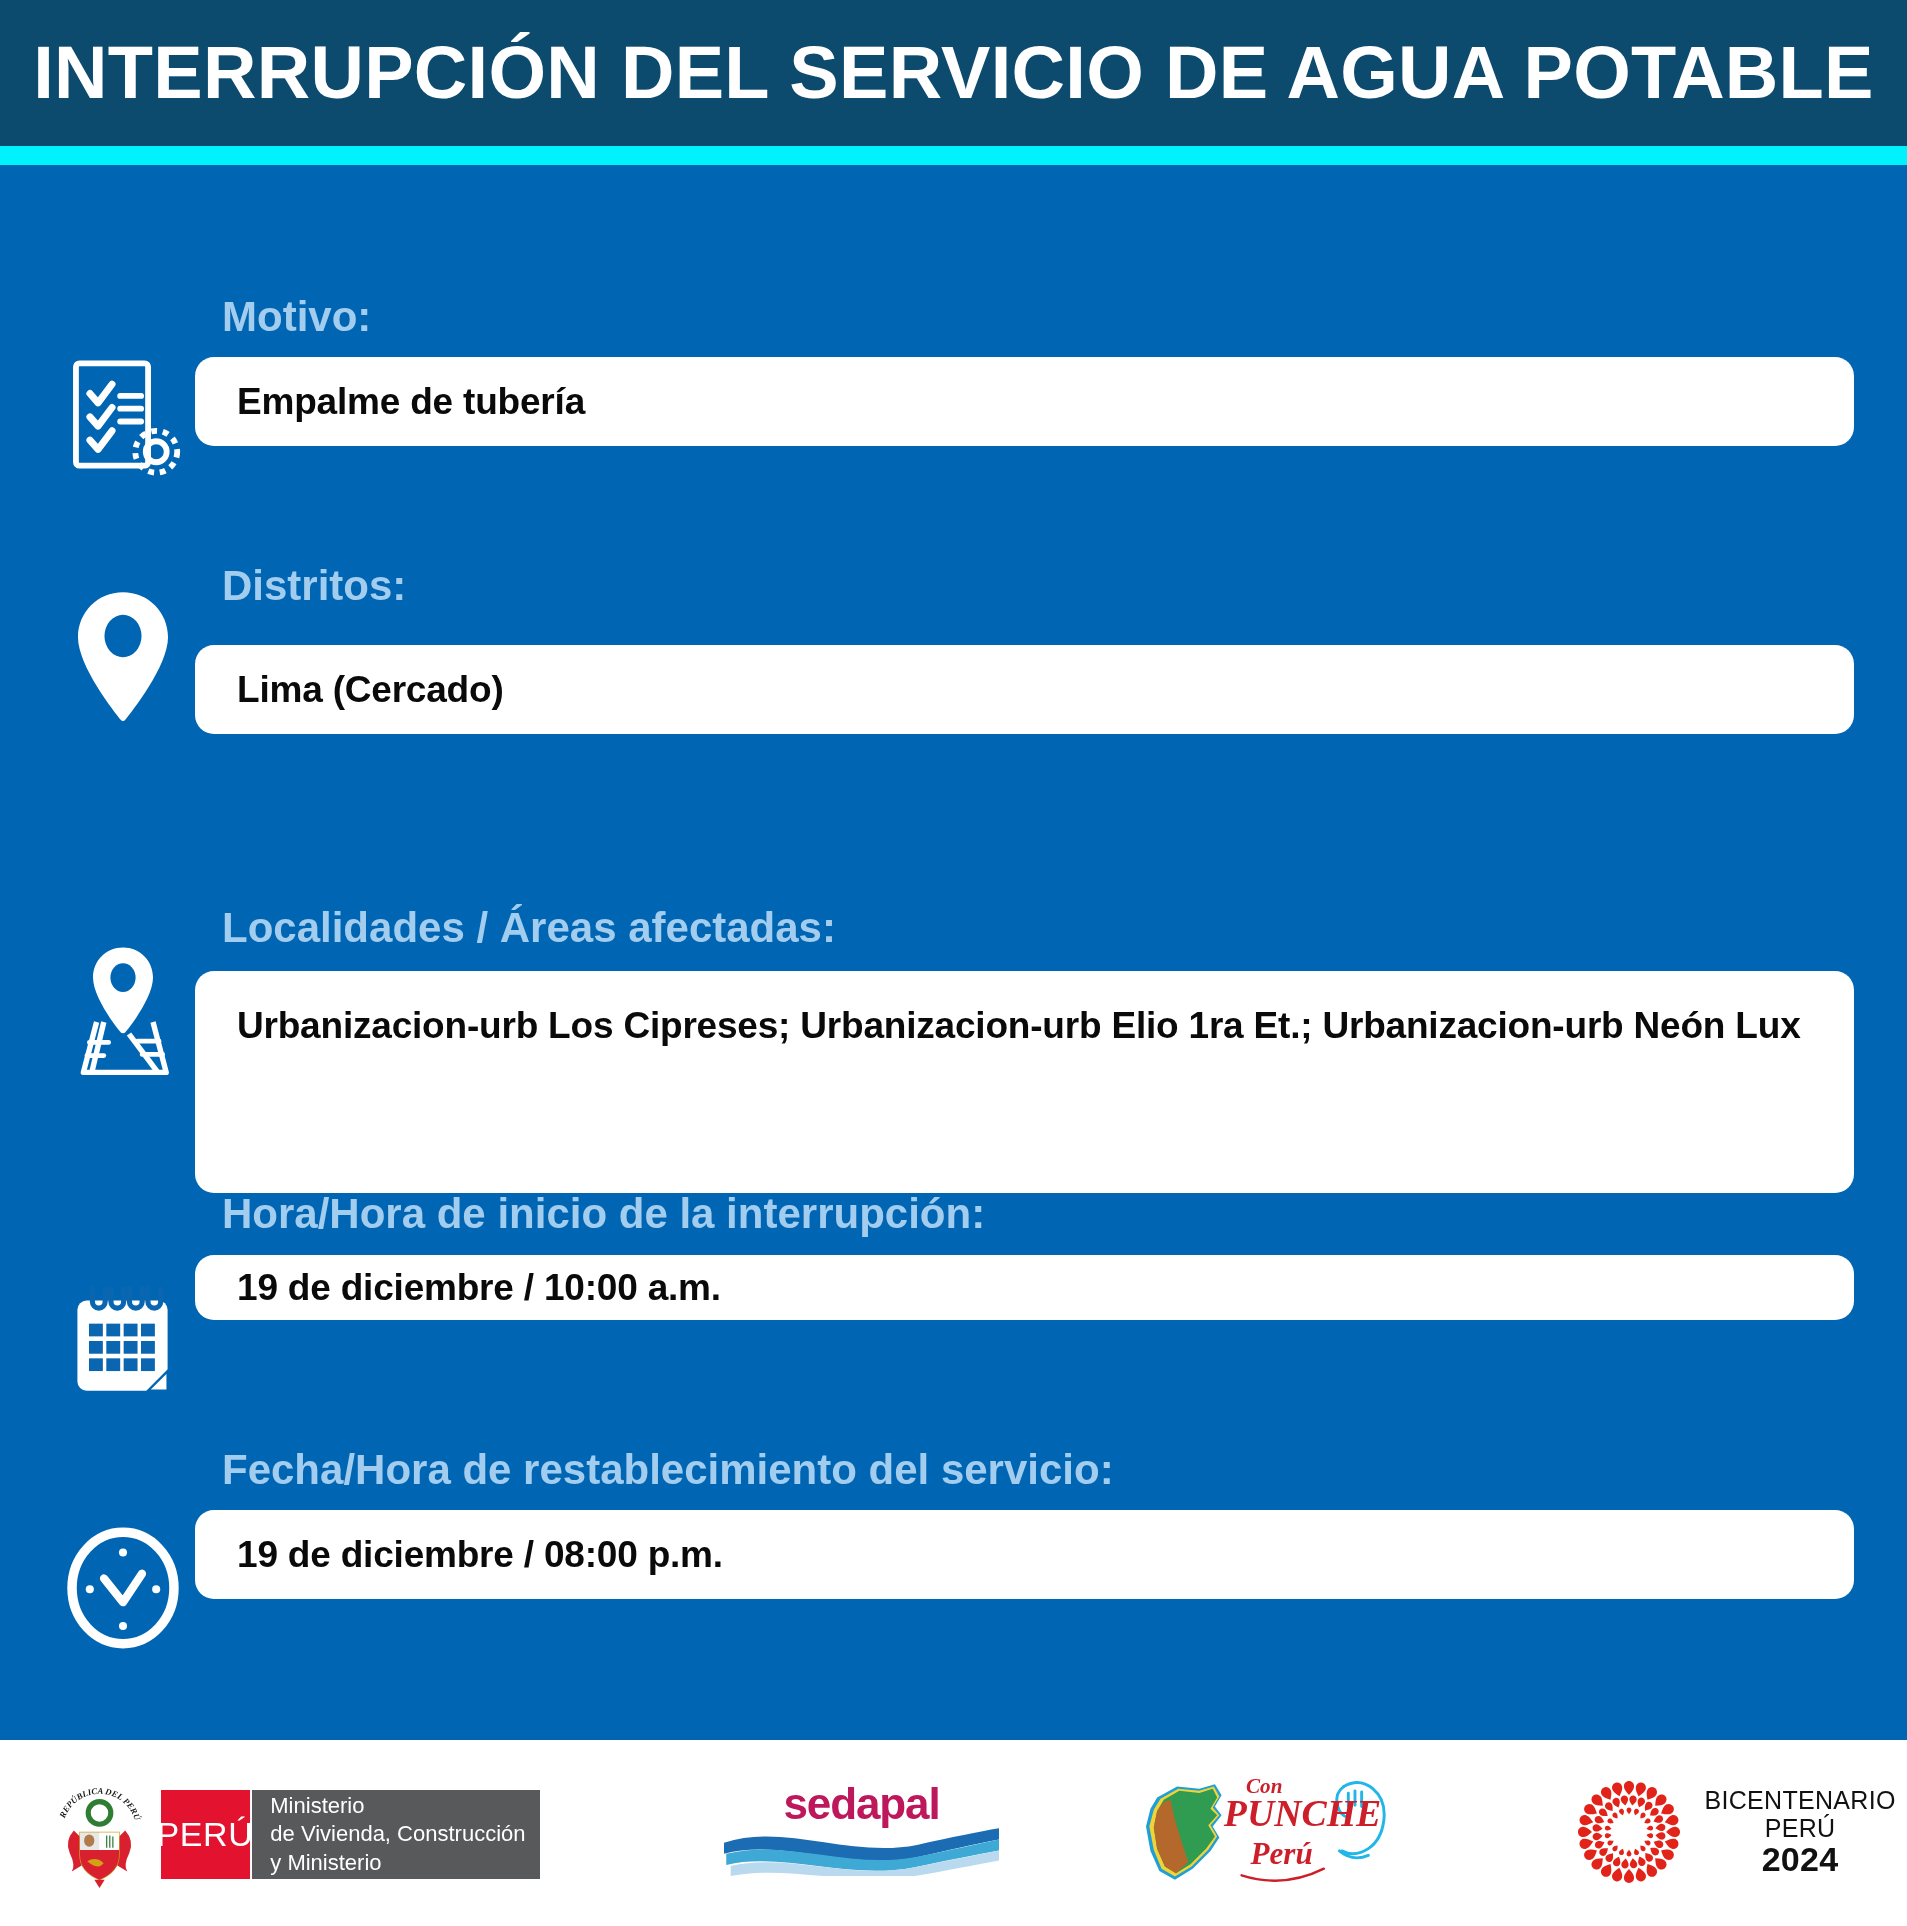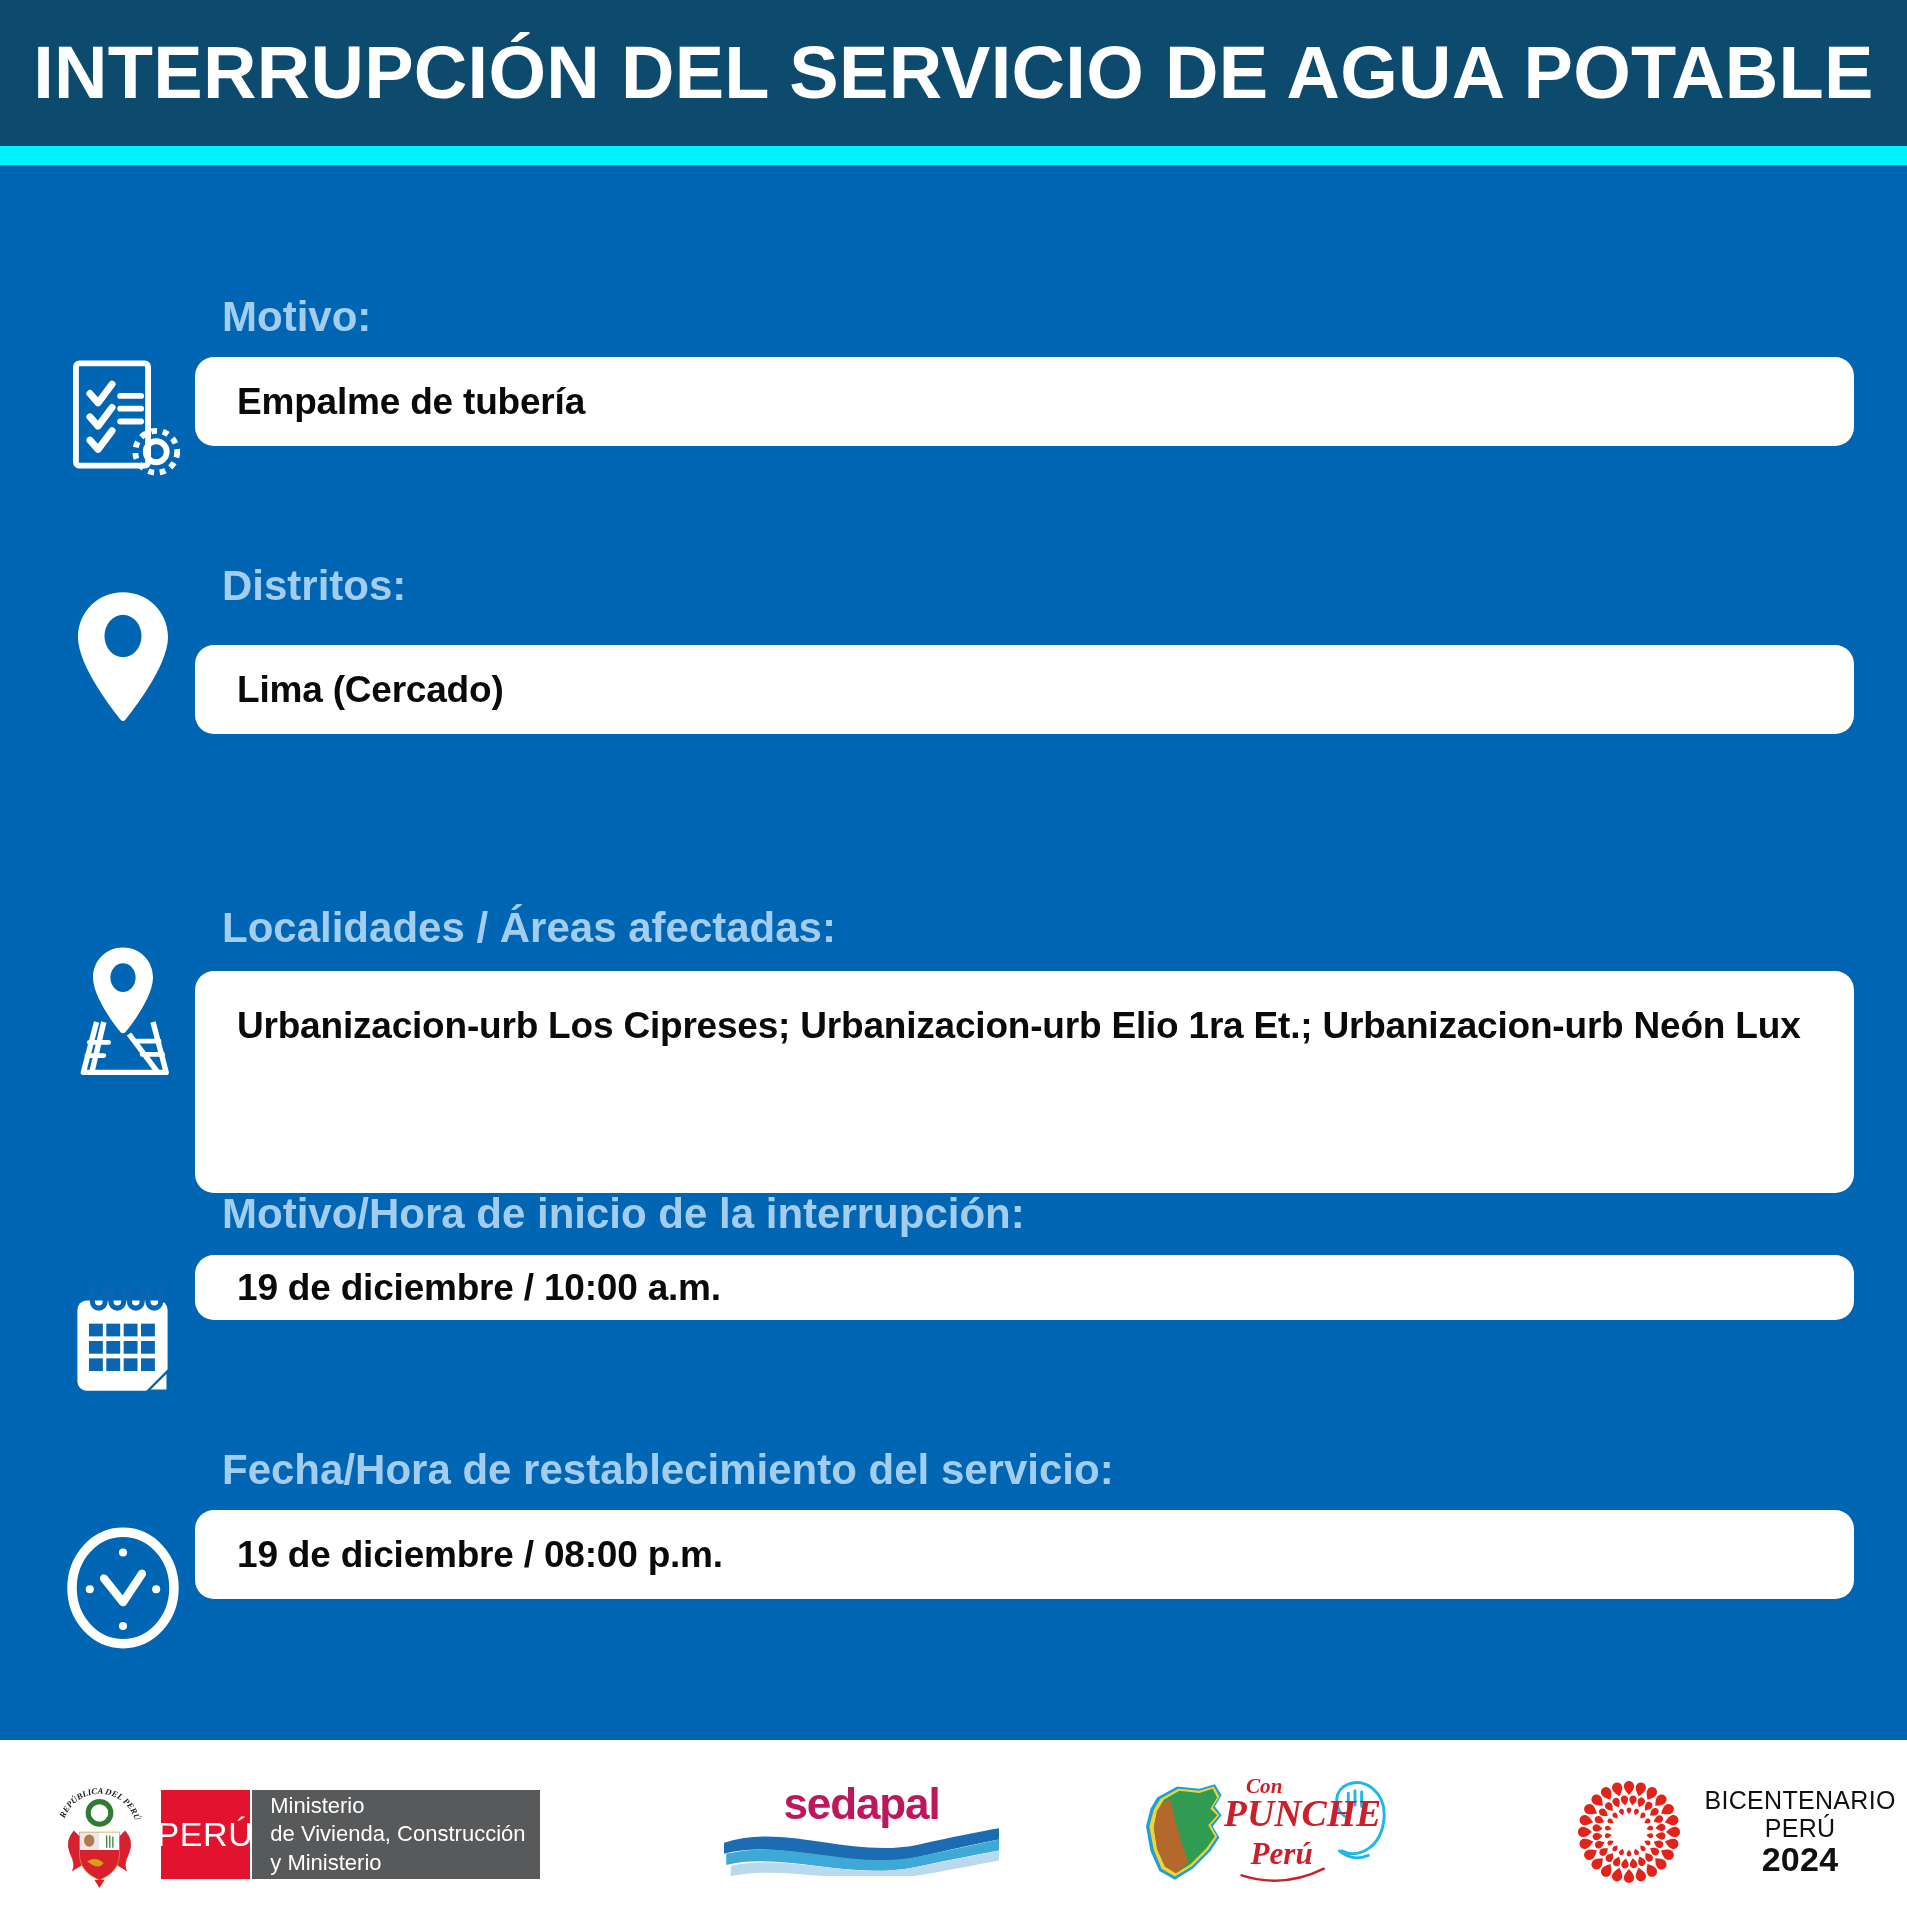--- a/index.html
+++ b/index.html
@@ -241,21 +241,21 @@
               <rect x="34" y="51" width="12" height="11"></rect>
             <rect x="49" y="51" width="12" height="11"></rect>
               <rect x="64" y="51" width="12" height="11"></rect>
             <rect x="19" y="66" width="12" height="11"></rect>
               <rect x="34" y="66" width="12" height="11"></rect>
             <rect x="49" y="66" width="12" height="11"></rect>
               <rect x="64" y="66" width="12" height="11"></rect>
           </g>
         </svg>
       </div>
-      <div class="label" style="top:1028px;">Motivo/Hora de inicio de la interrupción:</div>
+      <div class="label" style="top:1028px;">Hora/Hora de inicio de la interrupción:</div>
       <div class="field single" style="top:1090px;height:65px;">
         <div class="field-text">19 de diciembre / 10:00 a.m.</div>
       </div>
     </div>
 
     <div class="row">
       <div class="icon-cell" style="top:1356px;height:133px;">
         <svg width="120" height="128" viewBox="0 0 100 108" fill="none">
           <ellipse cx="50" cy="54" rx="43" ry="47" stroke="#ffffff" stroke-width="8" fill="none"></ellipse>
           <path d="M34 46 L50 66 L66 42" stroke="#ffffff" stroke-width="7" fill="none" stroke-linecap="round" stroke-linejoin="round"></path>

